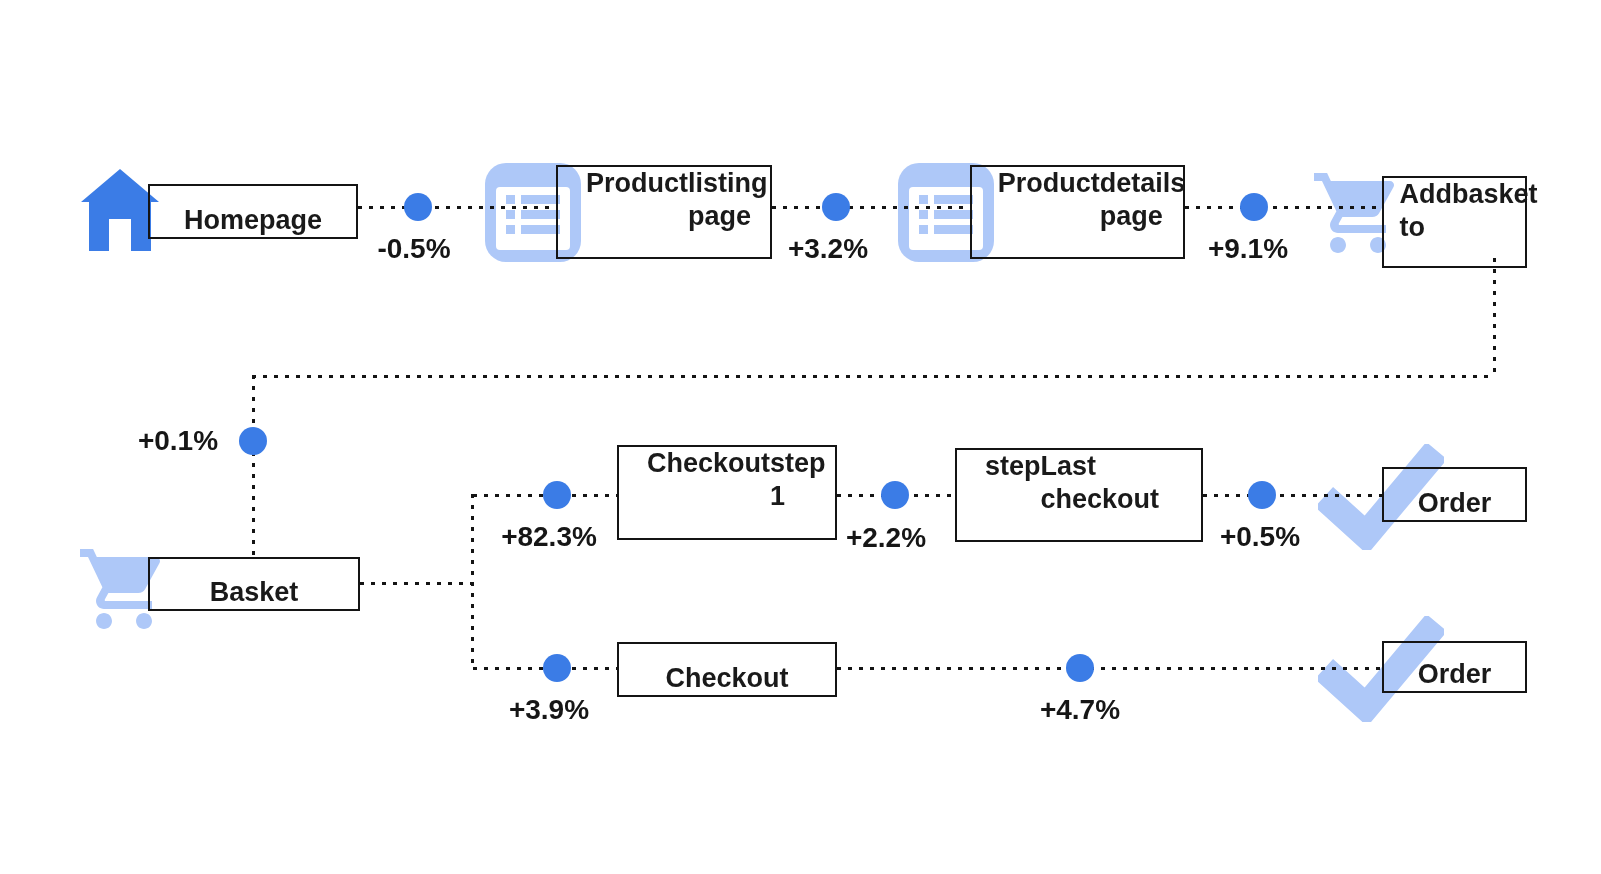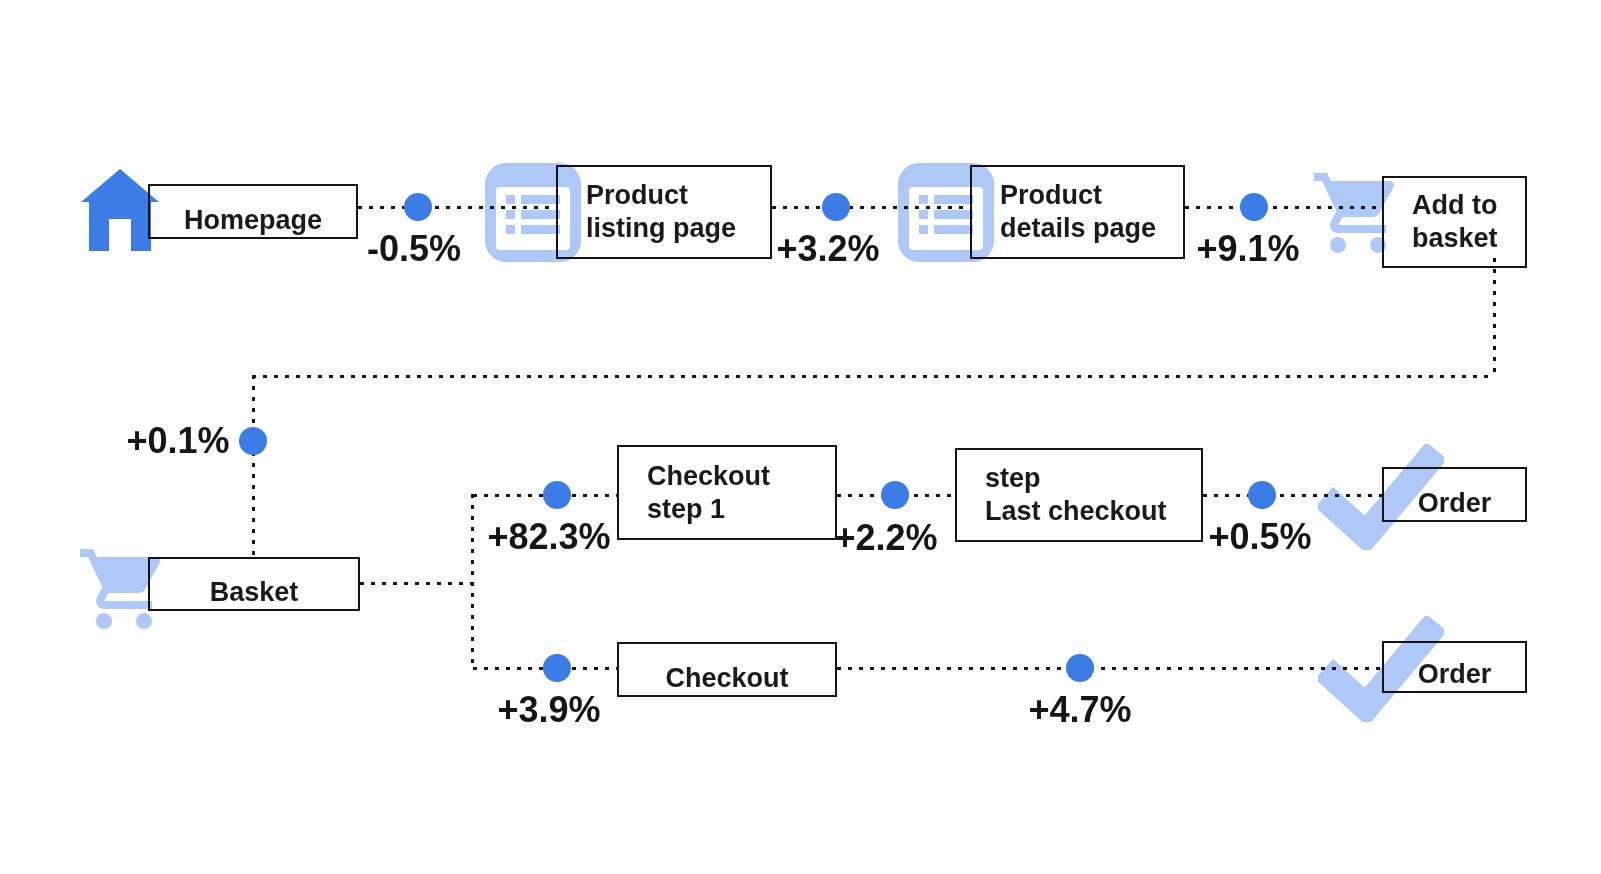--- a/index.html
+++ b/index.html
@@ -40,38 +40,38 @@
   .l12{left:473px;top:667px;width:144px;}
   .l13{left:837px;top:667px;width:545px;}
   
   .dot{position:absolute;width:28px;height:28px;border-radius:50%;background:#3B7CE6;z-index:3;}
   .d1{left:404px;top:193px;}  .d2{left:822px;top:193px;}  .d3{left:1240px;top:193px;}
   .d4{left:239px;top:427px;}
   .d5{left:543px;top:481px;}  .d6{left:881px;top:481px;}  .d7{left:1248px;top:481px;}
   .d8{left:543px;top:654px;}  .d9{left:1066px;top:654px;}
   
   .box{position:absolute;box-sizing:border-box;border:2.5px solid #141414;background:transparent;
-       display:flex;flex-direction:column;justify-content:center;z-index:4;
+       display:flex;justify-content:center;z-index:4;
        font-weight:700;font-size:27px;line-height:33px;color:#1a1a1a;}
   .box.center{flex-direction:row;align-items:flex-end;}
   .box.left{padding-left:28px;}
   .b-homepage{left:148px;top:184px;width:210px;height:55px;}
   .b-plp{left:556px;top:165px;width:216px;height:94px;}
   .b-pdp{left:970px;top:165px;width:215px;height:94px;}
   .b-atb{left:1382px;top:176px;width:145px;height:92px;}
   .b-basket{left:148px;top:557px;width:212px;height:54px;}
   .b-co1{left:617px;top:445px;width:220px;height:95px;padding-left:30px;}
   .b-last{left:955px;top:448px;width:248px;height:94px;padding-left:30px;}
   .b-order-top{left:1382px;top:467px;width:145px;height:55px;}
   .b-checkout{left:617px;top:642px;width:220px;height:55px;}
   .b-order-bot{left:1382px;top:641px;width:145px;height:52px;}
   .box .ln{display:block;}
   
   .pct{position:absolute;transform:translate(-50%,-50%);white-space:nowrap;
-       font-weight:700;font-size:36px;color:#161616;z-index:5;text-align:right;}
+       font-weight:700;font-size:28px;color:#161616;z-index:5;text-align:right;}
   .p1{left:414px;top:249px;}   .p2{left:828px;top:249px;}   .p3{left:1248px;top:249px;}
   .p4{left:178px;top:441px;}
   .p5{left:549px;top:537px;}   .p6{left:886px;top:538px;}   .p7{left:1260px;top:537px;}
   .p8{left:549px;top:710px;}   .p9{left:1080px;top:710px;}
 </style>
 </head>
 <body>
 
 <div class="canvas">
 

